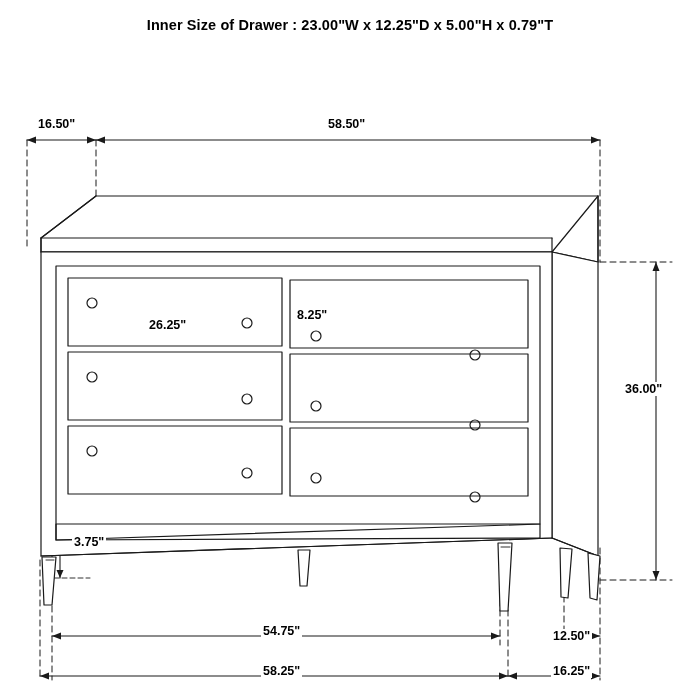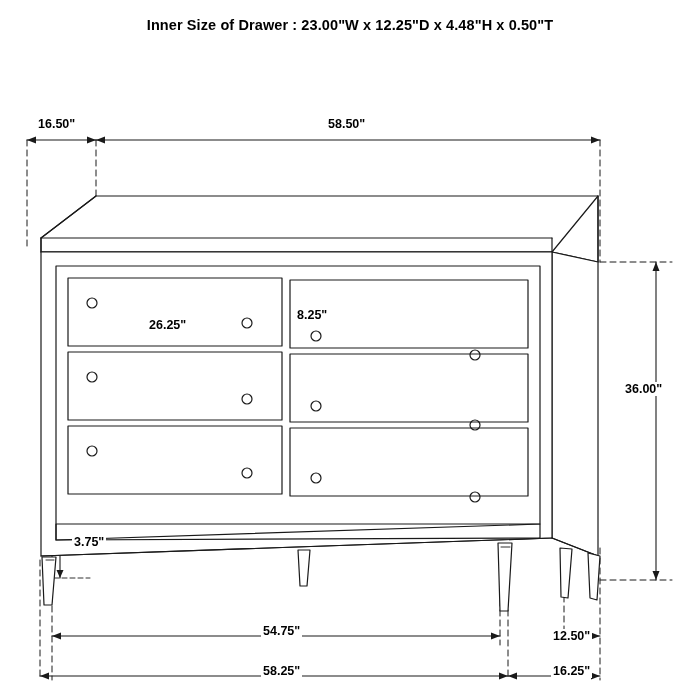--- a/index.html
+++ b/index.html
@@ -45,21 +45,21 @@
     background: #ffffff;
     padding: 0 2px;
     line-height: 14px;
   }
 </style>
 </head>
 <body>
 
 <div id="stage">
 
-  <div id="title">Inner Size of Drawer : 23.00"W x 12.25"D x 4.48"H x 0.50"T</div>
+  <div id="title">Inner Size of Drawer : 23.00"W x 12.25"D x 5.00"H x 0.79"T</div>
 
   <svg class="diagram" viewBox="0 0 700 700">
     <g stroke="#1a1a1a" fill="none" stroke-width="1.2" stroke-linejoin="round" stroke-linecap="round">
 
       <g stroke-dasharray="6,4" stroke-width="1">
 
         <line x1="27" y1="140" x2="27" y2="250"></line>
 
         <line x1="96" y1="140" x2="96" y2="196"></line>
 

